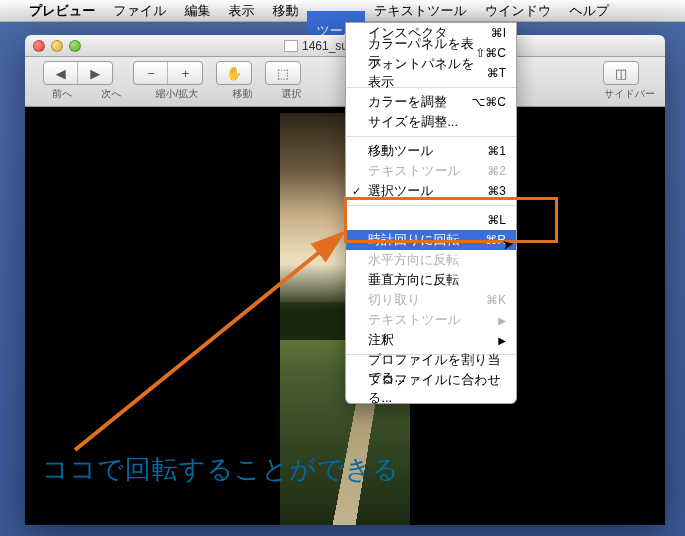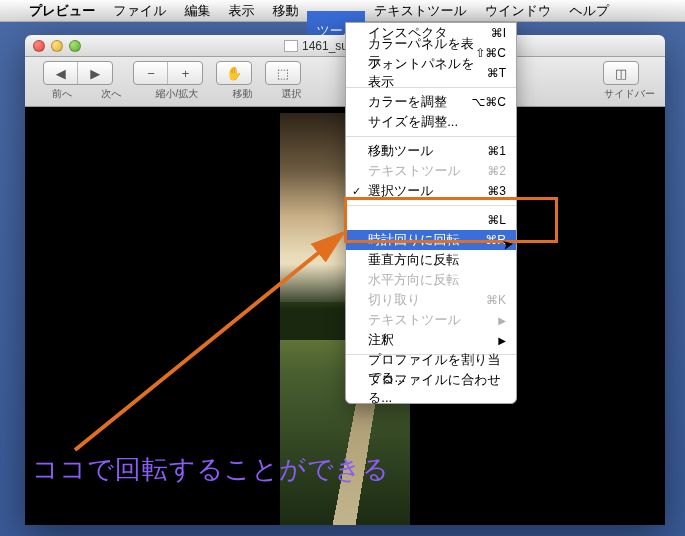--- a/index.html
+++ b/index.html
@@ -40,21 +40,21 @@
 .dditem { display: flex; align-items: center; height: 20px; padding: 0 10px 0 22px; position: relative; cursor:default; }
 .dditem.disabled { color: #b0b0b0; }
 .dditem.selected { background: #3a6edb; color: #fff; text-align: right; }
 .dditem .chk { position:absolute; left:6px; font-size:11px; }
 .dditem .short { margin-left: auto; font-size:12px; }
 .dditem .sub { margin-left:auto; font-size:10px; }
 .ddsep { height: 1px; background: #dcdcdc; margin: 4px 0; }
 
 .highlight-box { position:absolute; left:344px; top:197px; width:214px; height:46px; border:3px solid #e07020; pointer-events:none; }
 .arrow-svg { position:absolute; left:55px; top:225px; width:300px; height:230px; pointer-events:none; }
-.annotation { position:absolute; left:32px; top:452px; font-size:26px; color:#8b5cf6; font-weight:500; letter-spacing:1px; }
+.annotation { position:absolute; left:42px; top:452px; font-size:26px; color:#0369a1; font-weight:500; letter-spacing:1px; }
 .cursor { position:absolute; left:502px; top:236px; font-size:14px; color:#000; transform:rotate(-10deg); pointer-events:none; }
 </style>
 </head>
 <body>
 
 <div class="menubar">
   <span class="apple"></span>
   <span class="item bold">プレビュー</span>
   <span class="item">ファイル</span>
   <span class="item">編集</span>
@@ -165,25 +165,25 @@
       <span class="short">⌘3</span>
     </div>
     <div class="ddsep"></div>
     <div class="dditem">
       <span class="short">⌘L</span>
     </div>
     <div class="dditem selected">
       <span>時計回りに回転</span>
       <span class="short">⌘R</span>
     </div>
+    <div class="dditem disabled">
+      <span>水平方向に反転</span>
+    </div>
     <div class="dditem">
       <span>垂直方向に反転</span>
-    </div>
-    <div class="dditem disabled">
-      <span>水平方向に反転</span>
     </div>
     <div class="dditem disabled">
       <span>切り取り</span>
       <span class="short">⌘K</span>
     </div>
     <div class="dditem disabled">
       <span>テキストツール</span>
       <span class="sub">▶</span>
     </div>
     <div class="dditem">

